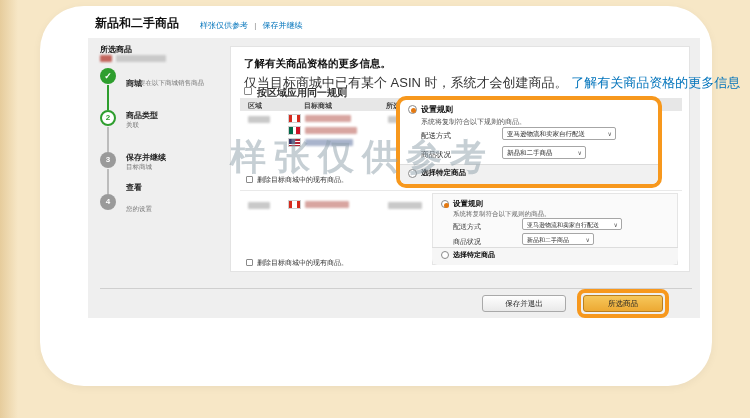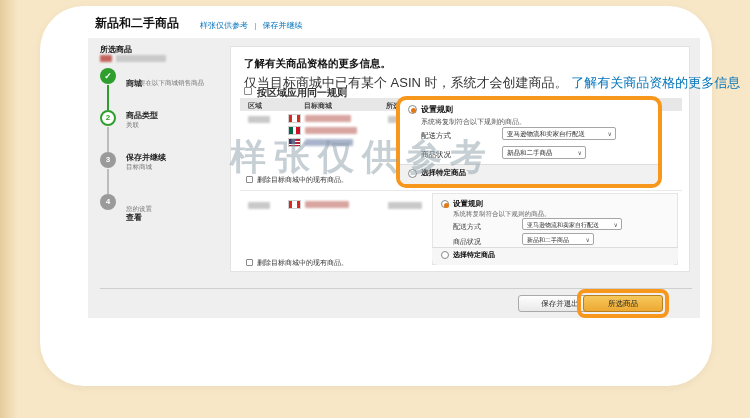--- a/index.html
+++ b/index.html
@@ -73,21 +73,21 @@
   .rb-desc { font-size:7px; color:#555; }
   .rb-field { font-size:7.5px; color:#333; }
   .select { background:#fff; border:1px solid #a6a6a6; border-radius:2px;
     font-size:6.5px; color:#222; padding:2px 10px 2px 4px; white-space:nowrap; overflow:hidden; }
   .select .chev { position:absolute; right:3px; top:2px; font-size:6px; color:#555; }
   .rb-band { background:#f1f1f1; border-top:1px solid #ddd; border-radius:0 0 6px 6px; }
 
   
   .footer-line { left:100px; top:288px; width:592px; height:1px; background:#cfcfcf; }
   .btn { text-align:center; font-size:7.5px; border-radius:3px; cursor:pointer; }
-  .btn-gray { left:518px; top:295px; width:84px; height:17px; line-height:15px;
+  .btn-gray { left:482px; top:295px; width:84px; height:17px; line-height:15px;
     background:linear-gradient(#fefefe,#e9e9e9); border:1px solid #a9a9a9; color:#222; }
   .obox2 { left:577px; top:289px; width:92px; height:29px;
     border:4px solid #f7981d; border-radius:8px; z-index:10; }
   .btn-orange { left:583px; top:295px; width:80px; height:17px; line-height:15px;
     background:linear-gradient(#f6c75b,#eda933); border:1px solid #ba7f1f; color:#222; z-index:11; }
 
   .watermark { left:230px; top:133px; font-size:36px; font-weight:bold;
     letter-spacing:8px; color:#8fa0ab; opacity:.5; z-index:70; pointer-events:none; white-space:nowrap; }
 </style>
 </head>
@@ -119,21 +119,21 @@
 
 <div class="abs step-circle current" style="top:110px;">2</div>
 <div class="abs step-label" style="top:110px;">商品类型</div>
 <div class="abs step-sub" style="top:121px;">关联</div>
 
 <div class="abs step-circle todo" style="top:152px;">3</div>
 <div class="abs step-label" style="top:152px;">保存并继续</div>
 <div class="abs step-sub" style="top:163px;">目标商城</div>
 
 <div class="abs step-circle todo" style="top:194px;">4</div>
-<div class="abs step-label" style="top:212px;">查看</div>
+<div class="abs step-label" style="top:182px;">查看</div>
 <div class="abs step-sub" style="top:205px;">您的设置</div>
 
 <div class="abs main-panel"></div>
 <div class="abs main-heading">了解有关商品资格的更多信息。</div>
 <div class="abs main-desc">
   <span>仅当目标商城中已有某个 ASIN 时，系统才会创建商品。</span>
   <span class="link">了解有关商品资格的更多信息</span>
 </div>
 
 <div class="abs checkbox" style="left:244px;top:87px;"></div>

